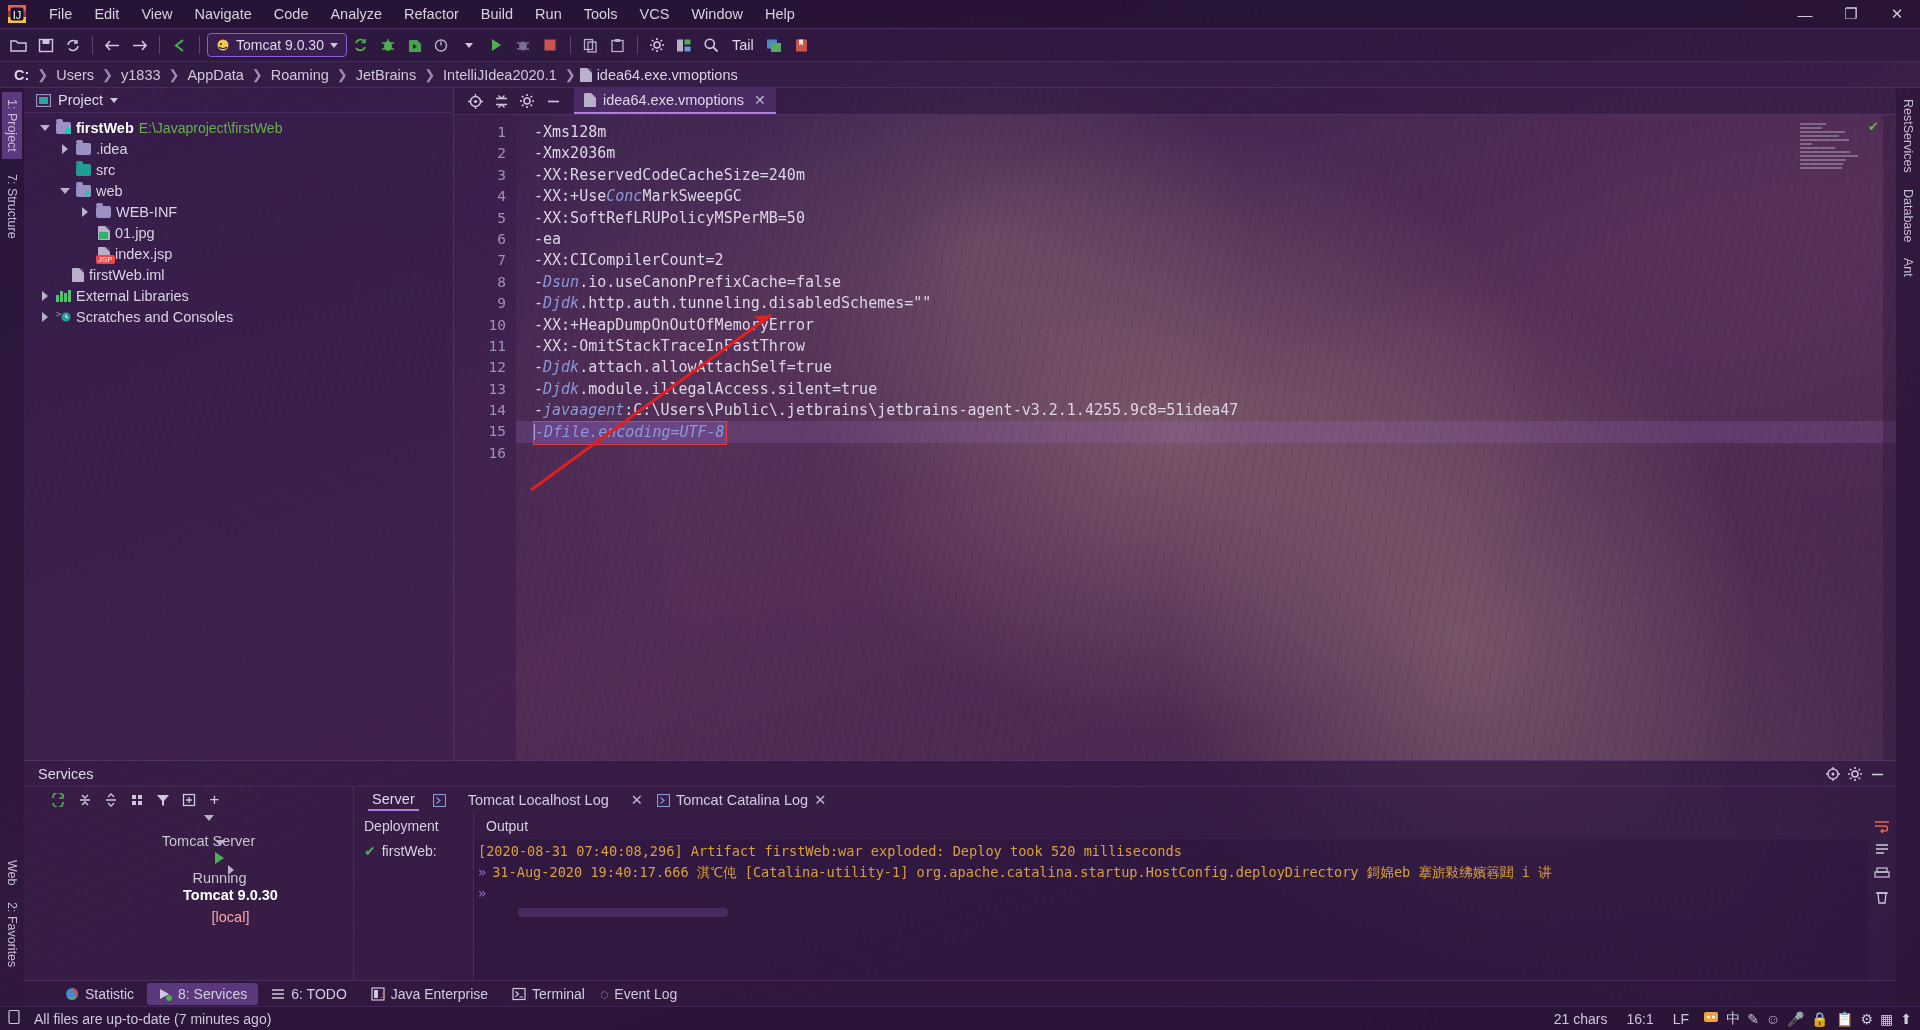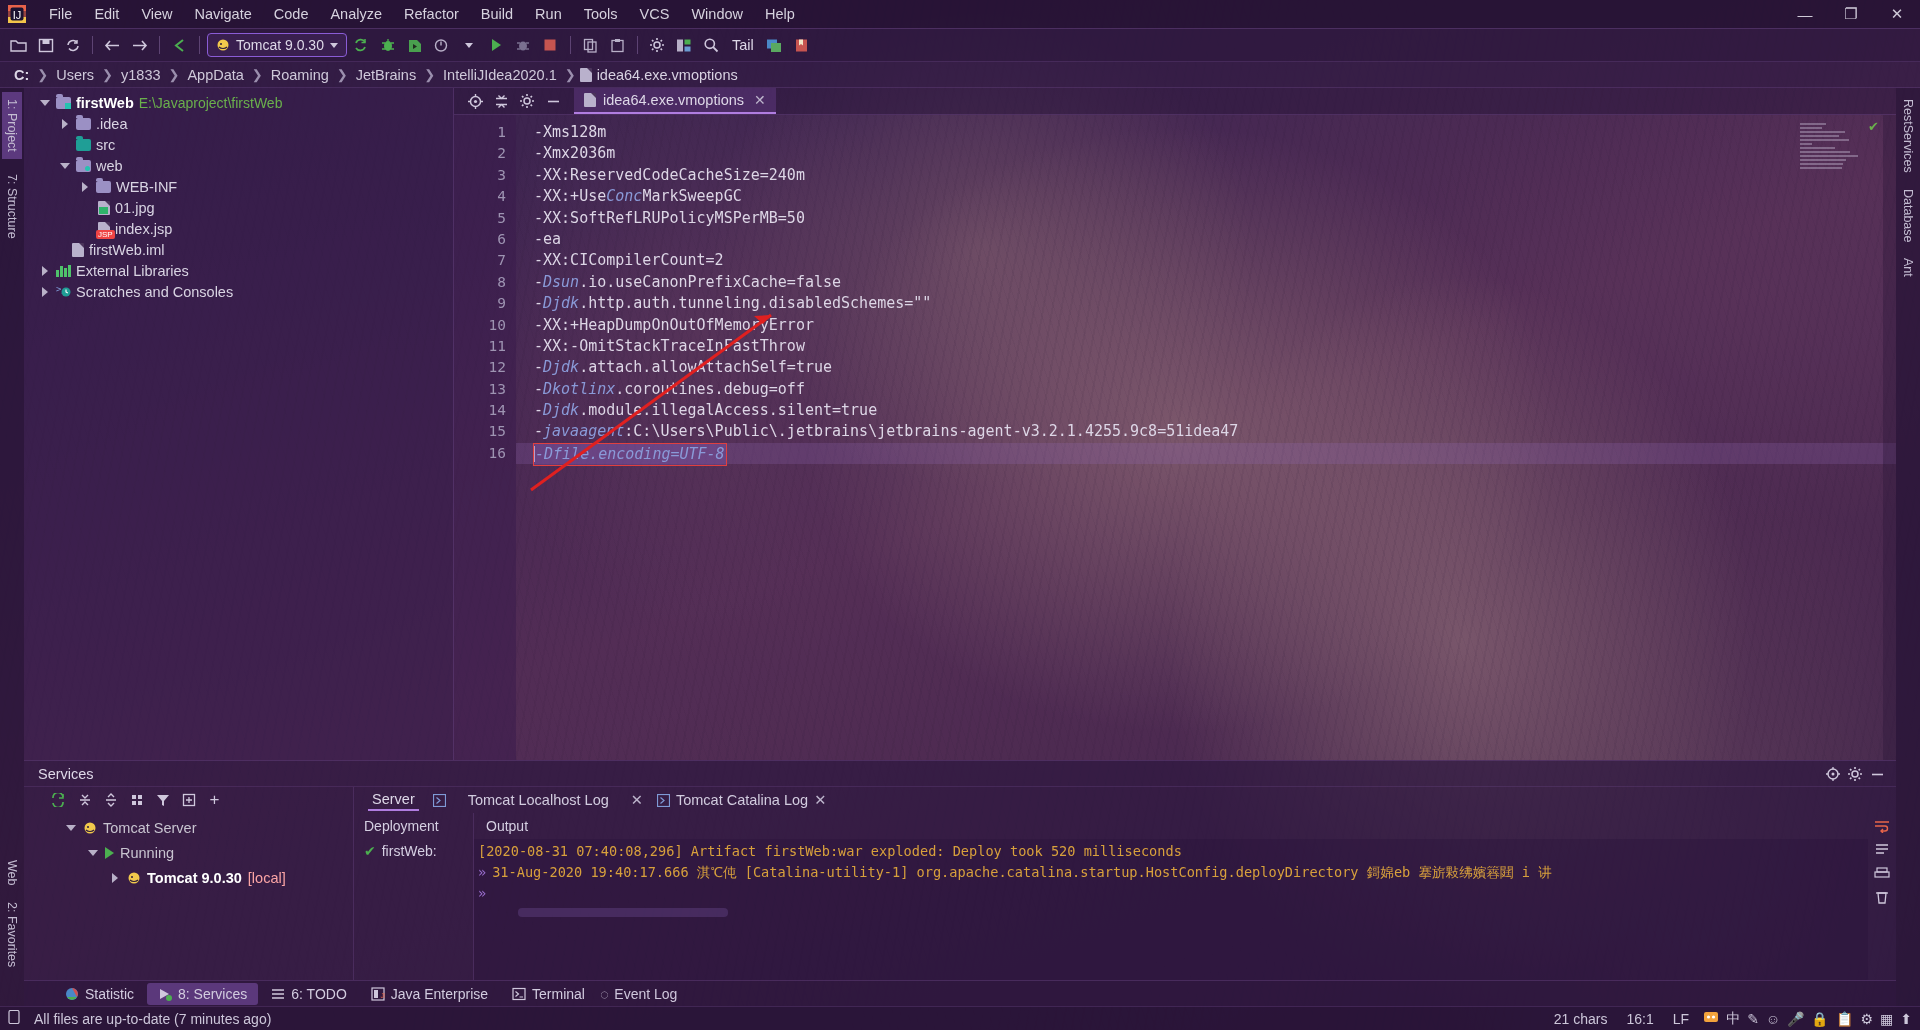--- a/index.html
+++ b/index.html
@@ -122,21 +122,21 @@
     background:rgba(46,23,64,.72);border-top:1px solid rgba(120,80,150,.35);}
   .svc-head{height:26px;display:flex;align-items:center;padding:0 8px 0 14px;font-size:14.5px;color:#ded8e8;
     border-bottom:1px solid rgba(120,80,150,.25);}
   .svc-head .sp{flex:1;}
   .svc-head .hi{width:22px;height:22px;display:flex;align-items:center;justify-content:center;}
   .svc-body{flex:1;display:flex;min-height:0;}
   .svc-left{width:330px;flex:0 0 330px;display:flex;flex-direction:column;border-right:1px solid rgba(120,80,150,.3);}
   .svc-ltool{height:26px;display:flex;align-items:center;gap:5px;padding-left:24px;}
   .svc-ltool .i{width:21px;height:21px;display:flex;align-items:center;justify-content:center;font-size:13px;color:#cfc7dc;}
   .svc-tree{flex:1;font-size:14.5px;padding-top:2px;}
-  .svc-row{height:25px;display:flex;align-items:center;gap:6px;white-space:nowrap;}
+  .svc-row{height:25px;display:flex;align-items:center;gap:6px;white-space:nowrap;flex-direction:column;}
   .svc-deploy{width:120px;flex:0 0 120px;border-right:1px solid rgba(120,80,150,.3);font-size:14px;}
   .svc-deploy .dh{height:26px;display:flex;align-items:center;padding-left:10px;color:#d5cfe2;}
   .svc-deploy .dr{height:24px;display:flex;align-items:center;gap:6px;padding-left:10px;color:#d5cfe2;}
   .svc-out{flex:1;display:flex;flex-direction:column;min-width:0;}
   .svc-out .oh{height:26px;display:flex;align-items:center;padding-left:12px;font-size:14px;color:#d5cfe2;}
   .console{flex:1;font-family:"DejaVu Sans Mono",monospace;font-size:13.6px;color:#d8a03c;
     padding:2px 0 0 4px;overflow:hidden;background:rgba(40,18,56,.35);position:relative;}
   .cl{height:21px;line-height:21px;white-space:pre;display:flex;align-items:center;gap:6px;}
   .cl .gt{color:#9b6fd0;}
   .hscroll{height:9px;background:rgba(90,60,120,.55);border-radius:4px;margin:4px 0 0 40px;width:210px;}
@@ -386,20 +386,28 @@
       <div class="rail-tab">
         <span>2: Favorites</span>
       </div>
       <div style="height:30px"></div>
     </div>
 
     <div class="content">
       <div class="upper">
 
         <div class="project">
+          <div class="ptitle">
+            <svg width="15" height="13">
+                <rect x="0.5" y="0.5" width="14" height="12" fill="none" stroke="#9b90c4" stroke-width="1.3"></rect>
+                <rect x="3" y="3" width="9" height="7" fill="#2aa69c"></rect>
+              </svg>
+            <span>Project</span>
+            <span class="caret"></span>
+          </div>
           <div class="ptree">
 
             <div class="trow" style="padding-left:14px">
               <span class="tw">
                   <i class="arrow-d"></i>
                 </span>
               <span class="fold sq"></span>
               <span class="tname b">firstWeb</span>
               <span class="tpath">E:\Javaproject\firstWeb</span>
             </div>
@@ -545,21 +553,20 @@
               <div class="cline">-XX:ReservedCodeCacheSize=240m</div>
               <div class="cline"><span>-XX:+Use</span><span class="kw">Conc</span><span>MarkSweepGC</span></div>
               <div class="cline">-XX:SoftRefLRUPolicyMSPerMB=50</div>
               <div class="cline">-ea</div>
               <div class="cline">-XX:CICompilerCount=2</div>
               <div class="cline"><span>-</span><span class="kw">Dsun</span><span>.io.useCanonPrefixCache=false</span></div>
               <div class="cline"><span>-</span><span class="kw">Djdk</span><span>.http.auth.tunneling.disabledSchemes=""</span></div>
               <div class="cline">-XX:+HeapDumpOnOutOfMemoryError</div>
               <div class="cline">-XX:-OmitStackTraceInFastThrow</div>
               <div class="cline"><span>-</span><span class="kw">Djdk</span><span>.attach.allowAttachSelf=true</span></div>
-              <div class="cline"><span>-</span><span class="kw">Dkotlinx</span><span>.coroutines.debug=off</span></div>
               <div class="cline"><span>-</span><span class="kw">Djdk</span><span>.module.illegalAccess.silent=true</span></div>
               <div class="cline"><span>-</span><span class="kw">javaagent</span><span>:C:\Users\Public\.jetbrains\jetbrains-agent-v3.2.1.4255.9c8=51idea47</span></div>
               <div class="cline cur"><span class="caret-bar"></span><span class="selbox kw">-Dfile.encoding=UTF-8</span></div>
 
               <svg class="arrowSVG" width="900" height="520">
                 <line x1="15" y1="375" x2="255" y2="200" stroke="#e02020" stroke-width="3"></line>
                 <path d="M255 200 l-17 1 l9 8 z" fill="#e02020"></path>
               </svg>
             </div>
 

